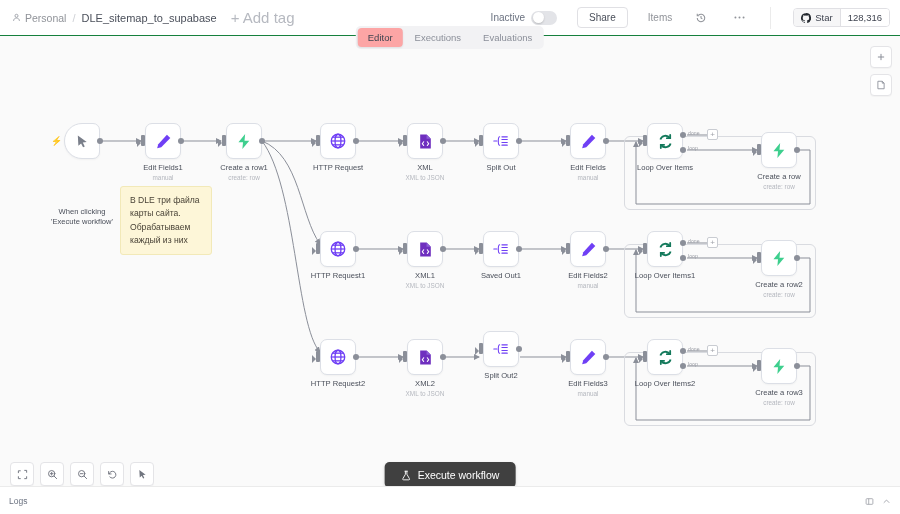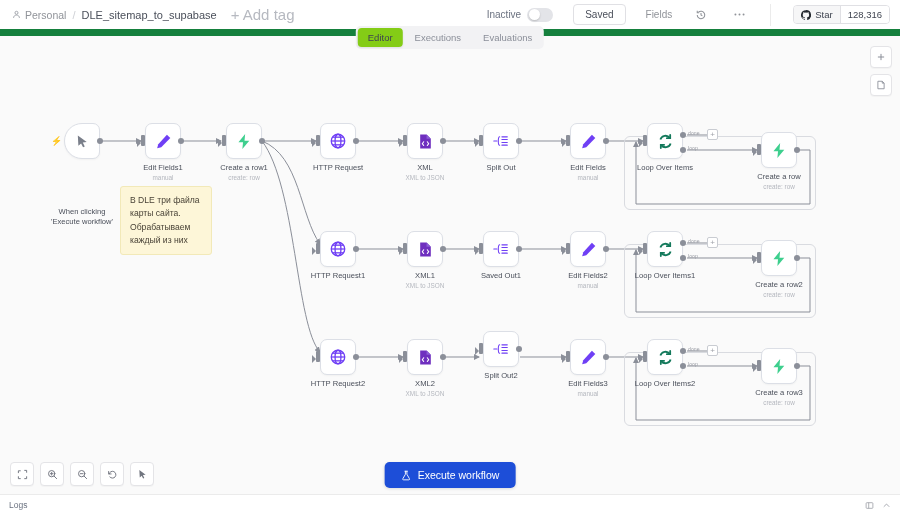--- a/index.html
+++ b/index.html
@@ -8,21 +8,21 @@
     overflow: hidden;
     font-family: "Liberation Sans", sans-serif;
     background: #fff;
     color: #3f4450;
   }
   #app { position: relative; width: 900px; height: 514px; }
 
   
   .topbar {
     position: absolute; top: 0; left: 0; width: 900px; height: 36px;
-    background: #fff; border-bottom: 7px solid #15803d;
+    background: #fff; border-bottom: 1px solid #15803d;
     display: flex; align-items: center; z-index: 40;
   }
   .breadcrumb { display: flex; align-items: center; padding-left: 12px; gap: 6px; font-size: 10.5px; }
   .bc-person { color: #909399; display: flex; align-items: center; gap: 4px; }
   .bc-sep { color: #cfd1d6; font-size: 11px; }
   .bc-title { color: #4a4f5a; font-size: 11px; }
   .bc-addtag { color: #b6b9c0; font-size: 15px; margin-left: 8px; cursor: pointer; }
   .person-ico { width: 9px; height: 9px; display: block; }
 
   .topbar-right {
@@ -62,21 +62,21 @@
   
   .tabs {
     position: absolute; top: 26px; left: 50%; transform: translateX(-50%);
     display: flex; gap: 2px; background: #f2f2f4; border-radius: 5px;
     padding: 2px; z-index: 45;
   }
   .tab {
     font-size: 9.5px; padding: 4px 10px; border-radius: 4px;
     color: #8b8f99; cursor: pointer; white-space: nowrap;
   }
-  .tab.active { background: #84cc16; color: #3f4450; box-shadow: 0 1px 2px rgba(0,0,0,.08); }
+  .tab.active { background: #fca5a5; color: #3f4450; box-shadow: 0 1px 2px rgba(0,0,0,.08); }
 
   
   .canvas {
     position: absolute; top: 36px; left: 0; width: 900px; height: 458px;
     background-color: #fafafa;
     background-image: radial-gradient(#dedede 0.7px, transparent 0.7px);
     background-size: 14px 14px;
     overflow: hidden;
   }
   .edges { position: absolute; inset: 0; width: 900px; height: 458px; }
@@ -146,30 +146,30 @@
 
   
   .bottom-tools { position: absolute; left: 10px; bottom: 28px; display: flex; gap: 6px; z-index: 30; }
   .bt-btn {
     width: 24px; height: 24px; background: #fff; border: 1px solid #e4e4e7; border-radius: 4px;
     display: flex; align-items: center; justify-content: center; color: #71757f; cursor: pointer;
     box-shadow: 0 1px 1px rgba(0,0,0,.03);
   }
   .exec-btn {
     position: absolute; left: 50%; transform: translateX(-50%); bottom: 26px;
-    background: #1d4ed8; color: #fff; border: none; border-radius: 5px;
+    background: #404040; color: #fff; border: none; border-radius: 5px;
     padding: 7px 16px; font-size: 10.5px; display: flex; align-items: center; gap: 6px;
     cursor: pointer; box-shadow: 0 1px 3px rgba(0,0,0,.12); z-index: 30;
     font-family: "Liberation Sans", sans-serif;
     text-align: center;
   }
 
   
   .logsbar {
-    position: absolute; bottom: 0; left: 0; width: 900px; height: 20px;
+    position: absolute; bottom: 0; left: 0; width: 900px; height: 28px;
     background: #fff; border-top: 1px solid #ebebeb;
     display: flex; align-items: center; padding: 0 9px; z-index: 50;
   }
   .logs-label { font-size: 8.5px; color: #6b7280; }
   .logs-right { margin-left: auto; display: flex; align-items: center; gap: 8px; color: #9a9da5; }
 </style>
 </head>
 <body>
 
 <div id="app">
@@ -186,22 +186,22 @@
       <span class="bc-sep">/</span>
       <span class="bc-title">DLE_sitemap_to_supabase</span>
       <span class="bc-addtag">+ Add tag</span>
     </div>
 
     <div class="topbar-right">
       <div class="inactive-wrap">
         <span>Inactive</span>
         <span class="toggle"></span>
       </div>
-      <button class="btn-share">Saved</button>
-      <span class="saved-txt">Fields</span>
+      <button class="btn-share">Share</button>
+      <span class="saved-txt">Items</span>
       <span class="ico-btn">
         <svg width="12" height="12" viewBox="0 0 16 16" fill="none" stroke="currentColor" stroke-width="1.4">
           <path d="M3 8a5 5 0 1 0 1.6-3.7"></path>
             <path d="M3 2.4V5h2.6"></path>
             <path d="M8 5.4V8l1.8 1.1"></path>
         </svg>
       </span>
       <span class="ico-btn">
         <svg width="13" height="13" viewBox="0 0 16 16" fill="currentColor">
           <circle cx="3" cy="8" r="1.2"></circle>

